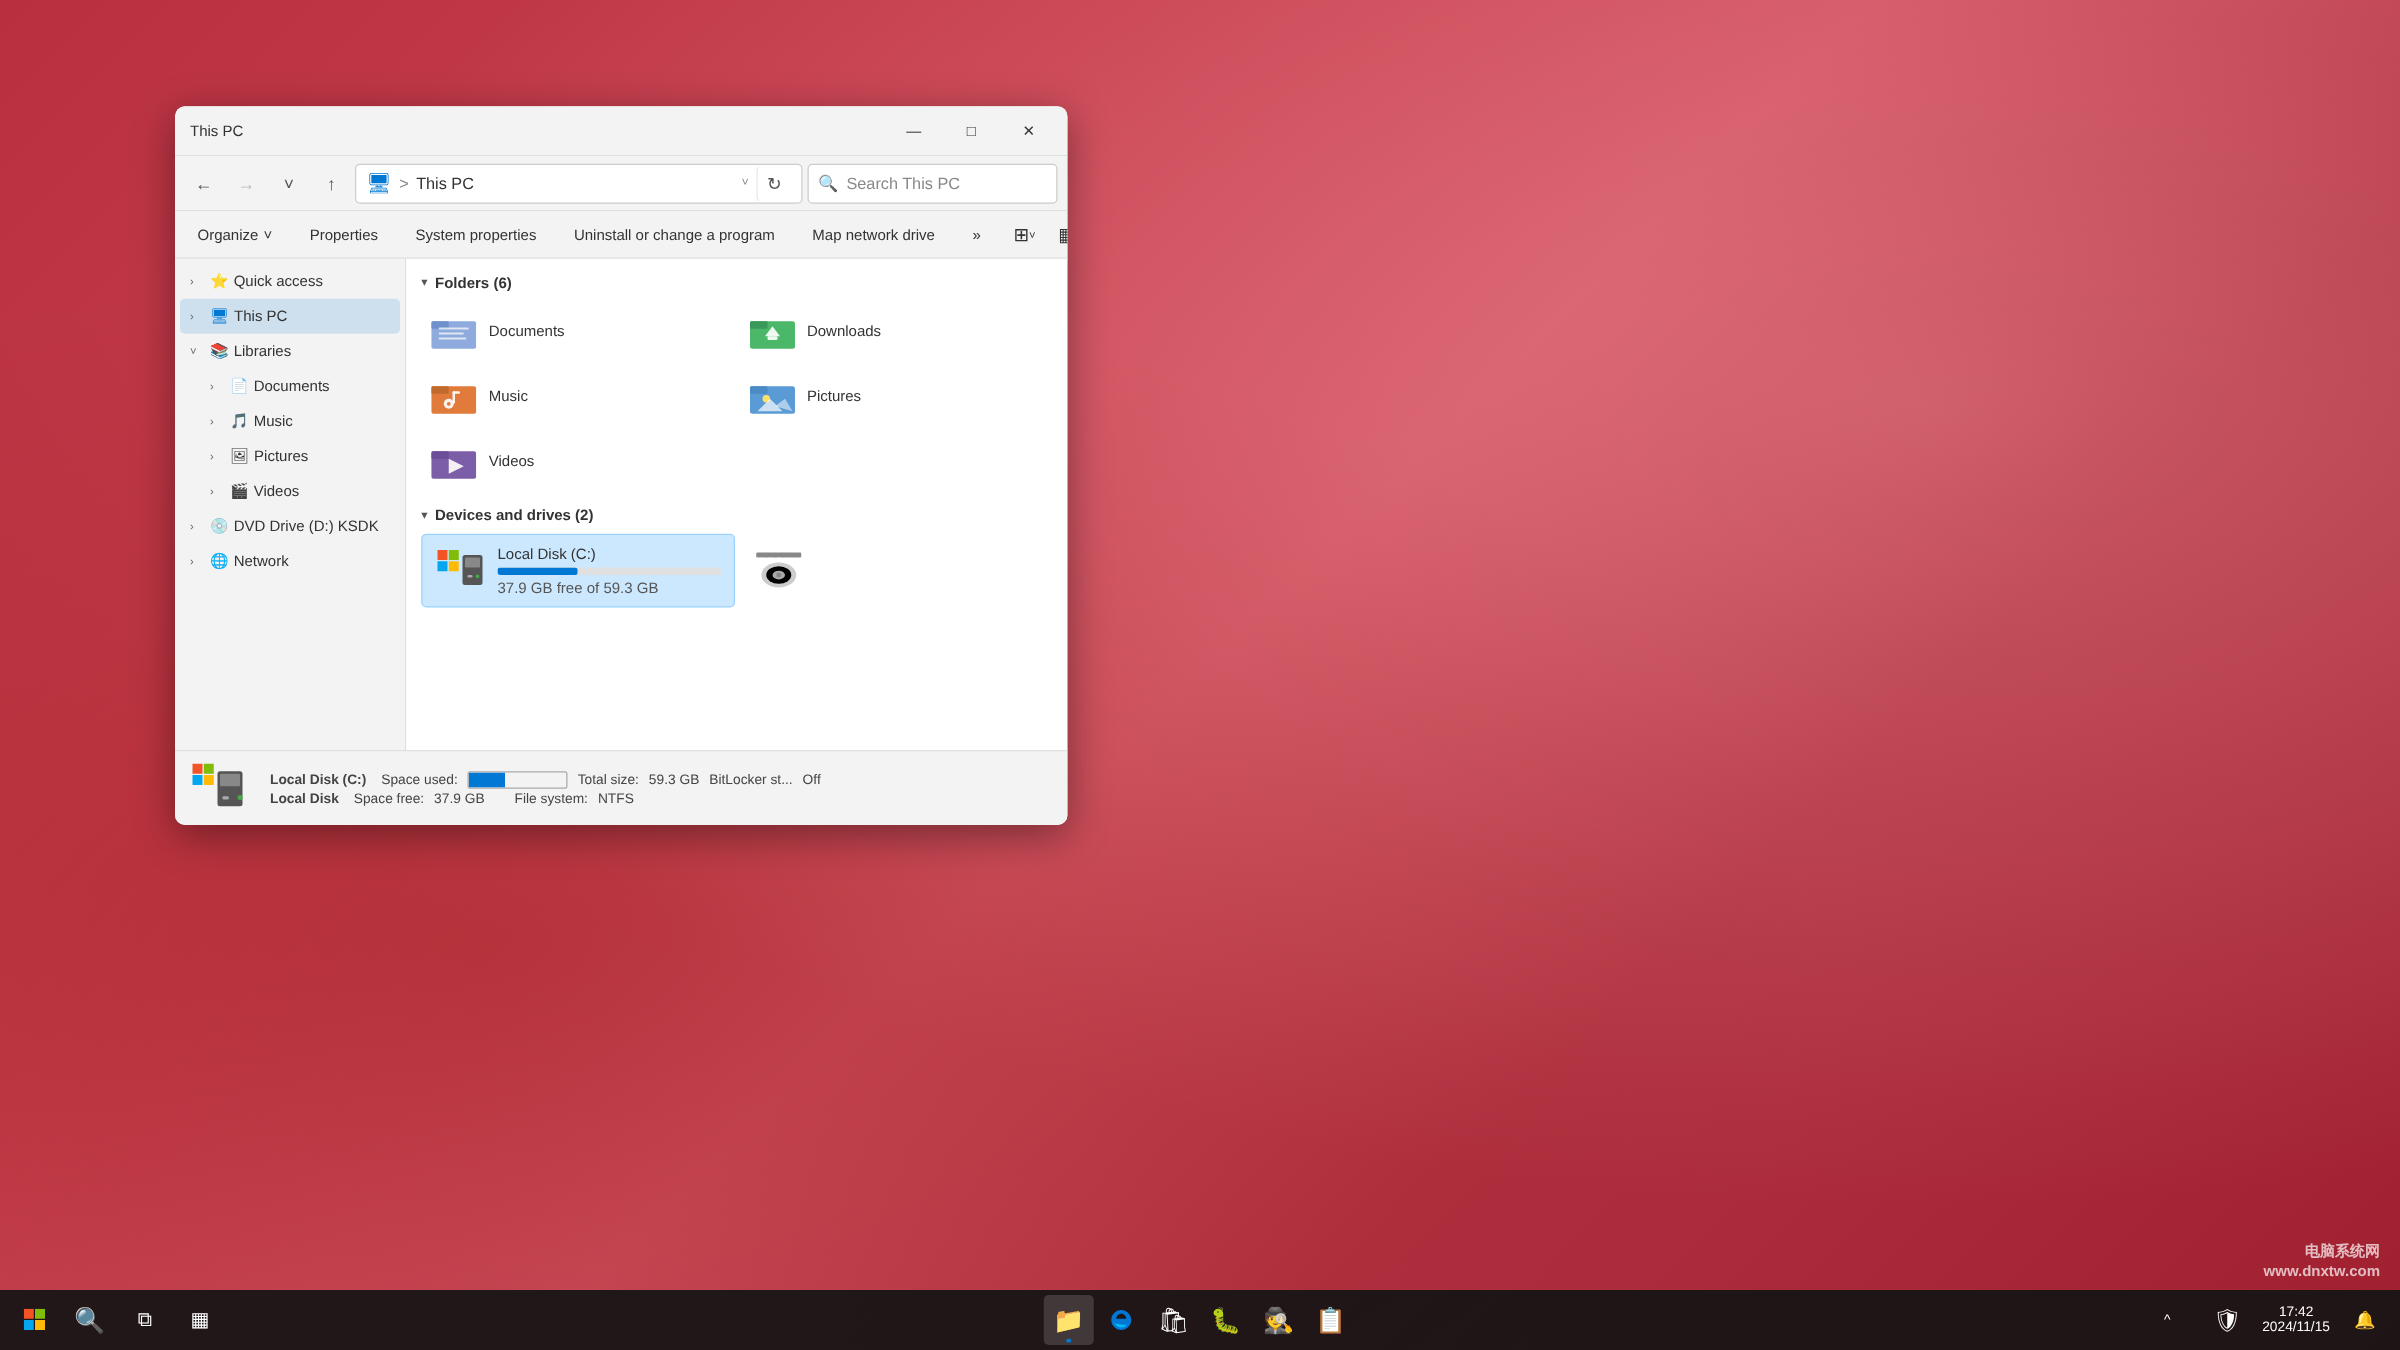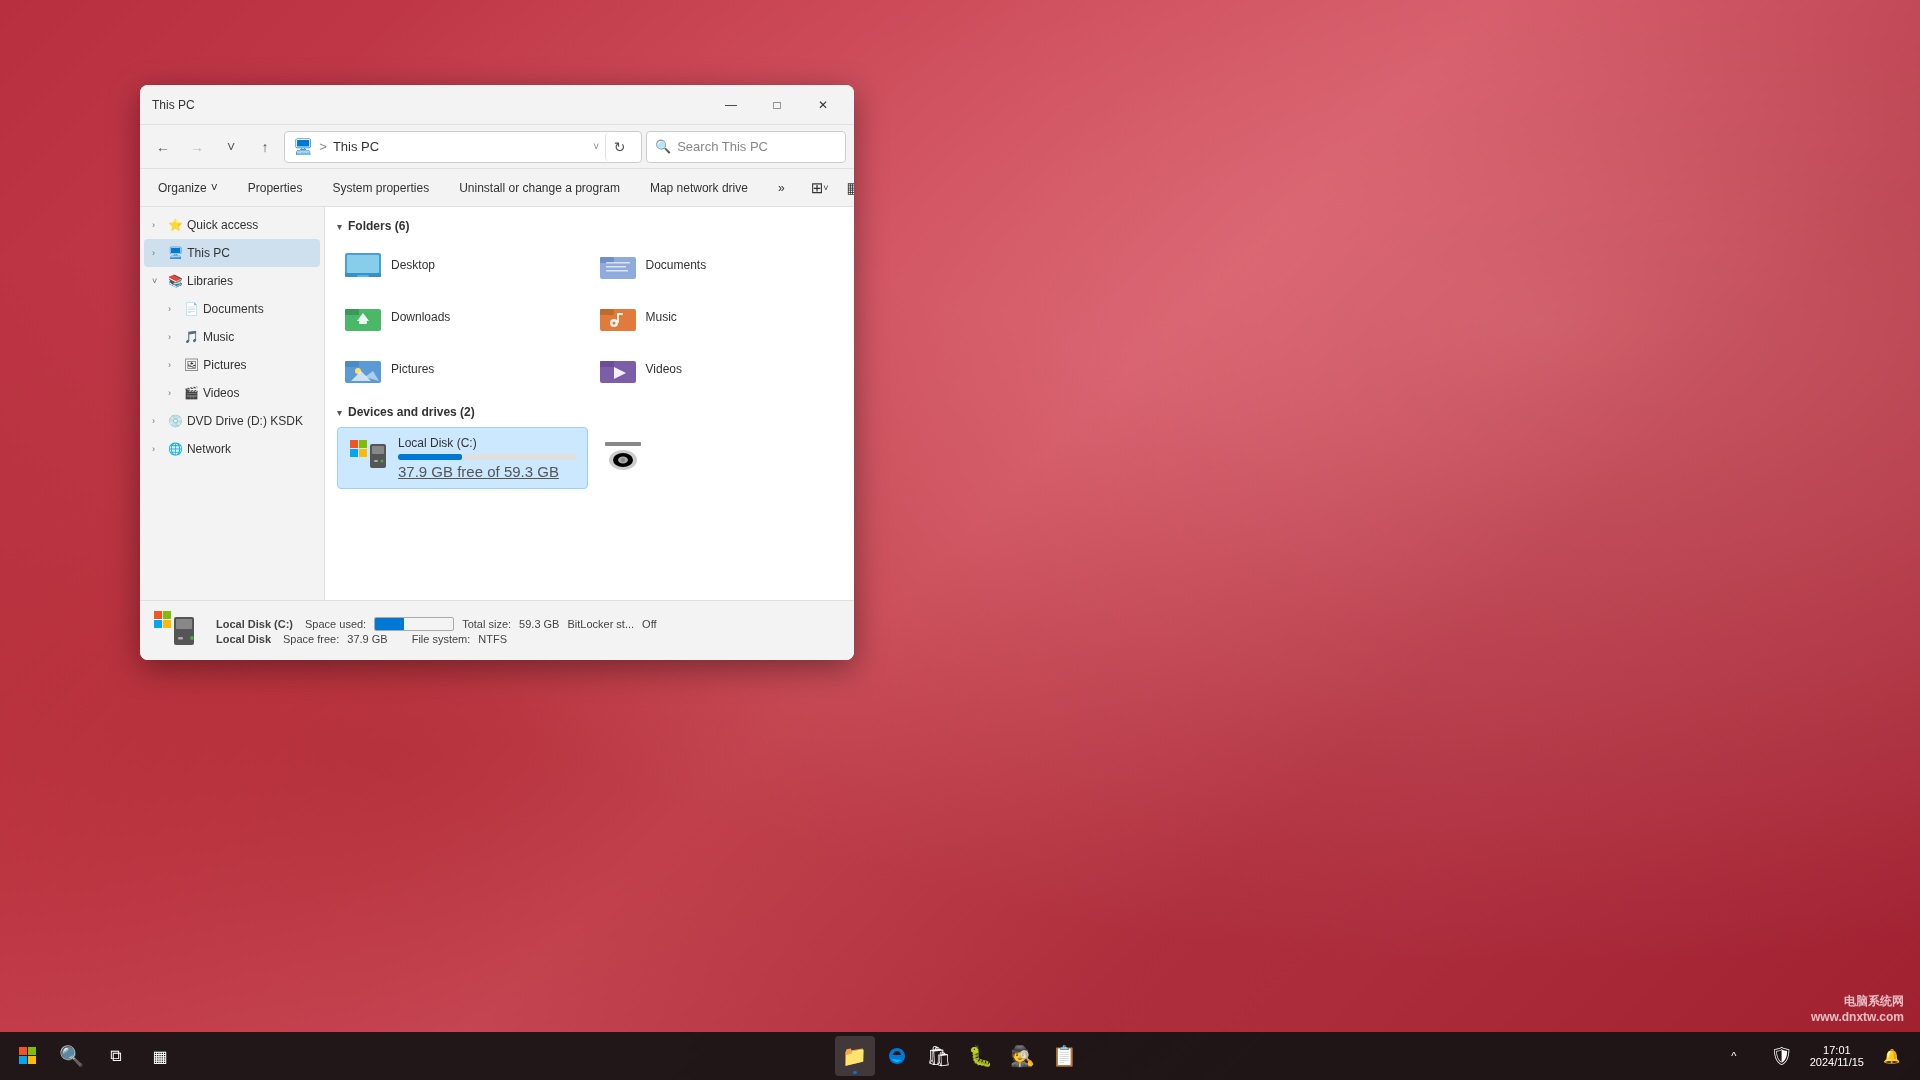--- a/index.html
+++ b/index.html
@@ -362,21 +362,21 @@
       background: #e0e0e0;
       border-radius: 2px;
       margin-bottom: 3px;
       overflow: hidden;
     }
     .drive-bar-fill {
       height: 100%;
       background: #0078d4;
       border-radius: 2px;
     }
-    .drive-space { font-size: 15px; color: #555; text-decoration: underline; }
+    .drive-space { font-size: 12px; color: #555; }
 
     
     .status-bar {
       height: 60px;
       background: #f3f3f3;
       border-top: 1px solid #e0e0e0;
       display: flex;
       align-items: center;
       padding: 0 12px;
       gap: 20px;
@@ -555,31 +555,20 @@
 
     <div class="content-area">
 
       <div class="section-header">
         <span class="section-chevron">▾</span>
         <span class="section-title">Folders (6)</span>
       </div>
 
       <div class="items-grid">
 
-        <div class="folder-item">
-          <div class="folder-icon">
-            <svg width="36" height="32" viewBox="0 0 36 32">
-              <rect x="0" y="4" width="36" height="24" rx="2" fill="#4a9fd8"></rect>
-              <rect x="2" y="6" width="32" height="18" rx="1" fill="#87ceeb"></rect>
-              <rect x="0" y="24" width="36" height="4" rx="1" fill="#3a8fc8"></rect>
-              <rect x="12" y="26" width="12" height="2" rx="1" fill="#5ab8e8"></rect>
-            </svg>
-          </div>
-          <span>Desktop</span>
-        </div>
 
         <div class="folder-item">
           <div class="folder-icon">
             <svg width="36" height="32" viewBox="0 0 36 32">
               <rect x="0" y="8" width="36" height="22" rx="2" fill="#8faadc"></rect>
               <rect x="0" y="8" width="14" height="6" rx="1" fill="#7090cc"></rect>
               <rect x="6" y="13" width="24" height="1.5" rx="0.5" fill="white" opacity="0.7"></rect>
               <rect x="6" y="17" width="20" height="1.5" rx="0.5" fill="white" opacity="0.7"></rect>
               <rect x="6" y="21" width="22" height="1.5" rx="0.5" fill="white" opacity="0.7"></rect>
             </svg>
@@ -759,18 +748,18 @@
     <div class="taskbar-icon" style="font-size:20px;">🐛</div>
 
     <div class="taskbar-icon" style="font-size:20px;">🕵</div>
 
     <div class="taskbar-icon" style="font-size:20px;">📋</div>
   </div>
   <div class="taskbar-right">
     <div class="taskbar-icon" style="font-size:11px;">^</div>
     <div class="taskbar-icon" style="font-size:18px;">🛡</div>
     <div style="color:white; font-size:11px; text-align:center;">
-      <div>17:01</div>
+      <div>17:42</div>
       <div>2024/11/15</div>
     </div>
     <div class="taskbar-icon" style="font-size:14px;">🔔</div>
   </div>
 </div>
 
 </body></html>

